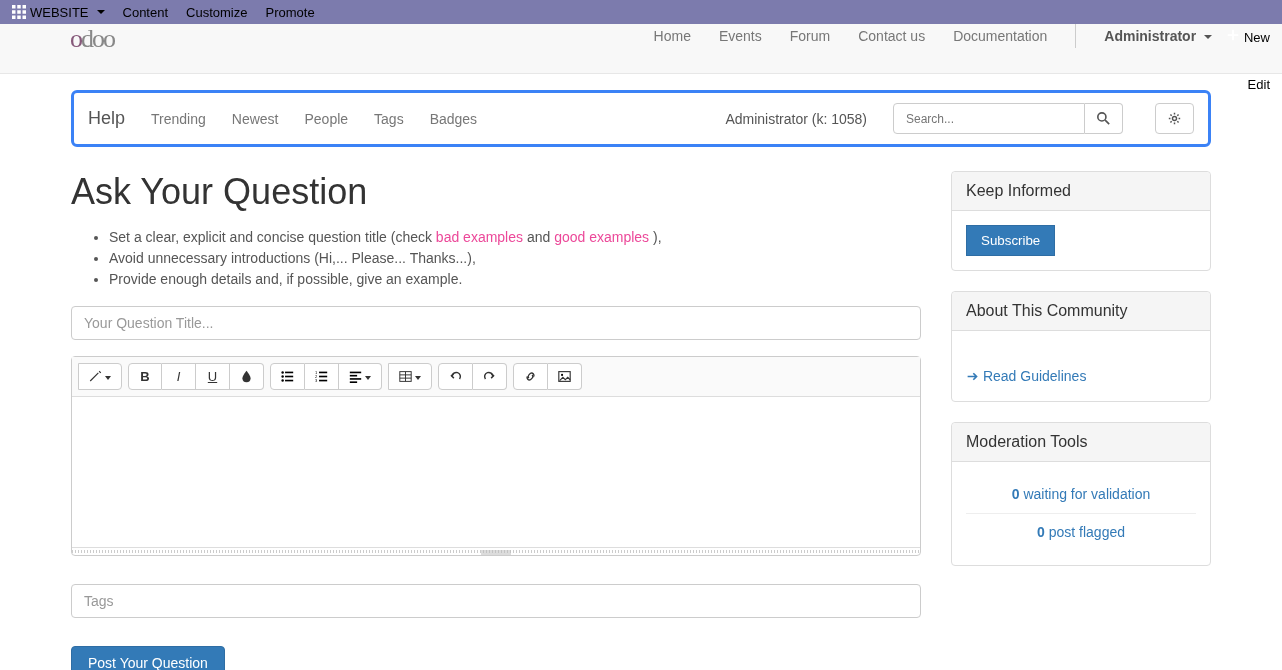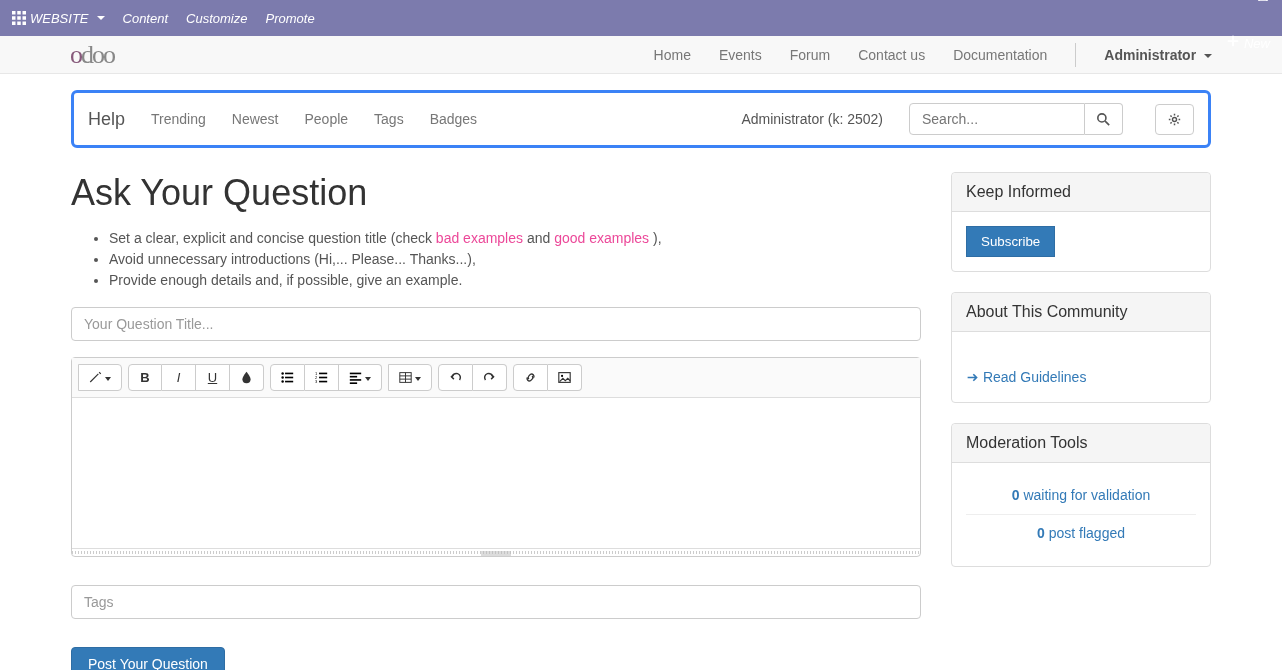--- a/index.html
+++ b/index.html
@@ -1,46 +1,46 @@
 <!DOCTYPE html>
 <html><head>
 <meta charset="utf-8">
 <style>
 * { box-sizing: border-box; margin: 0; padding: 0; }
 body { font-family: "Helvetica Neue", Helvetica, Arial, sans-serif; font-size: 14px; color: #333; background: #fff; }
 a { text-decoration: none; color: inherit; cursor: pointer; }
 
 
-.topbar { background: #7c7bad; color: #ffffff; height: 36px; display: flex; align-items: center; padding: 0 12px; font-size: 13px; font-style: italic; }
+.topbar { background: #7c7bad; color: #000000; height: 24px; display: flex; align-items: center; padding: 0 12px; font-size: 13px; }
 .topbar .left { display: flex; align-items: center; gap: 18px; }
 .topbar .website-btn { display: flex; align-items: center; gap: 4px; font-weight: 400; }
 .topbar .right { margin-left: auto; display: flex; align-items: flex-end; gap: 30px; flex-direction: column; }
 .topbar .pill { width: 70px; height: 18px; background: #fff; border-radius: 3px; border-right: 2px solid #00a09d; }
 .caret { display: inline-block; width: 0; height: 0; border-left: 4px solid transparent; border-right: 4px solid transparent; border-top: 4px solid currentColor; margin-left: 4px; vertical-align: middle; }
 .topbar svg.ic { width: 14px; height: 14px; fill: #fff; }
 
 
-.navbar { background: #f8f8f8; border-bottom: 1px solid #e7e7e7; height: 38px; display: flex; align-items: center; padding: 0 70px; gap: 12px; }
+.navbar { background: #f8f8f8; border-bottom: 1px solid #e7e7e7; height: 50px; display: flex; align-items: flex-start; padding: 0 70px; gap: 12px; }
 .navbar .logo { font-family: Georgia, serif; font-size: 26px; color: #888; letter-spacing: -2px; }
 .navbar .logo span.o1 { color: #875a7b; }
 .navbar .nav-links { margin-left: auto; display: flex; align-items: center; gap: 28px; color: #777; }
 .navbar .nav-links .divider { width: 1px; height: 24px; background: #ccc; }
 .navbar .nav-links .admin { color: #555; font-weight: 700; }
 
 
 .container { max-width: 1140px; margin: 0 auto; padding: 0 0px; }
 
 
 .forumbar { border: 3px solid #3b82f6; border-radius: 6px; margin-top: 16px; display: flex; align-items: center; padding: 10px 14px; gap: 26px; }
 .forumbar .help { font-size: 18px; color: #555; }
 .forumbar .tabs { display: flex; gap: 26px; color: #777; }
 .forumbar .spacer { flex: 1; }
 .forumbar .karma { color: #555; }
 .forumbar .search { display: flex; }
-.forumbar .search input { border: 1px solid #ccc; border-radius: 4px 0 0 4px; padding: 7px 12px; width: 176px; font-size: 14px; }
+.forumbar .search input { border: 1px solid #ccc; border-radius: 4px 0 0 4px; padding: 7px 12px; width: 192px; font-size: 12px; }
 .forumbar .search .btn { border: 1px solid #ccc; border-left: 0; padding: 7px 12px; background: #fff; border-radius: 0 4px 4px 0; cursor: pointer; }
 .forumbar .gear-btn { border: 1px solid #ccc; padding: 7px 12px; background: #fff; border-radius: 4px; margin-left: 6px; cursor: pointer; }
 
 
 .main { display: flex; gap: 30px; margin-top: 24px; align-items: flex-start; }
 .left-col { flex: 1; }
 .right-col { width: 260px; display: flex; flex-direction: column; gap: 20px; }
 
 .left-col h1 { font-size: 36px; font-weight: 500; color: #333; margin-bottom: 14px; }
 .guidelines { list-style: disc; padding-left: 38px; color: #555; line-height: 1.5; }
@@ -148,21 +148,21 @@
   <div class="forumbar">
     <span class="help">Help</span>
     <div class="tabs">
       <a>Trending</a>
       <a>Newest</a>
       <a>People</a>
       <a>Tags</a>
       <a>Badges</a>
     </div>
     <div class="spacer"></div>
-    <span class="karma">Administrator (k: 2502)</span>
+    <span class="karma">Administrator (k: 1058)</span>
     <div class="search">
       <input type="text" placeholder="Search..." style="">
       <button class="btn">
         <svg class="small-ic" viewBox="0 0 16 16">
             <circle cx="6" cy="6" r="5" fill="none" stroke="#555" stroke-width="2"></circle>
             <path d="M10 10l5 5" stroke="#555" stroke-width="2"></path>
           </svg>
       </button>
     </div>
     <button class="gear-btn">

